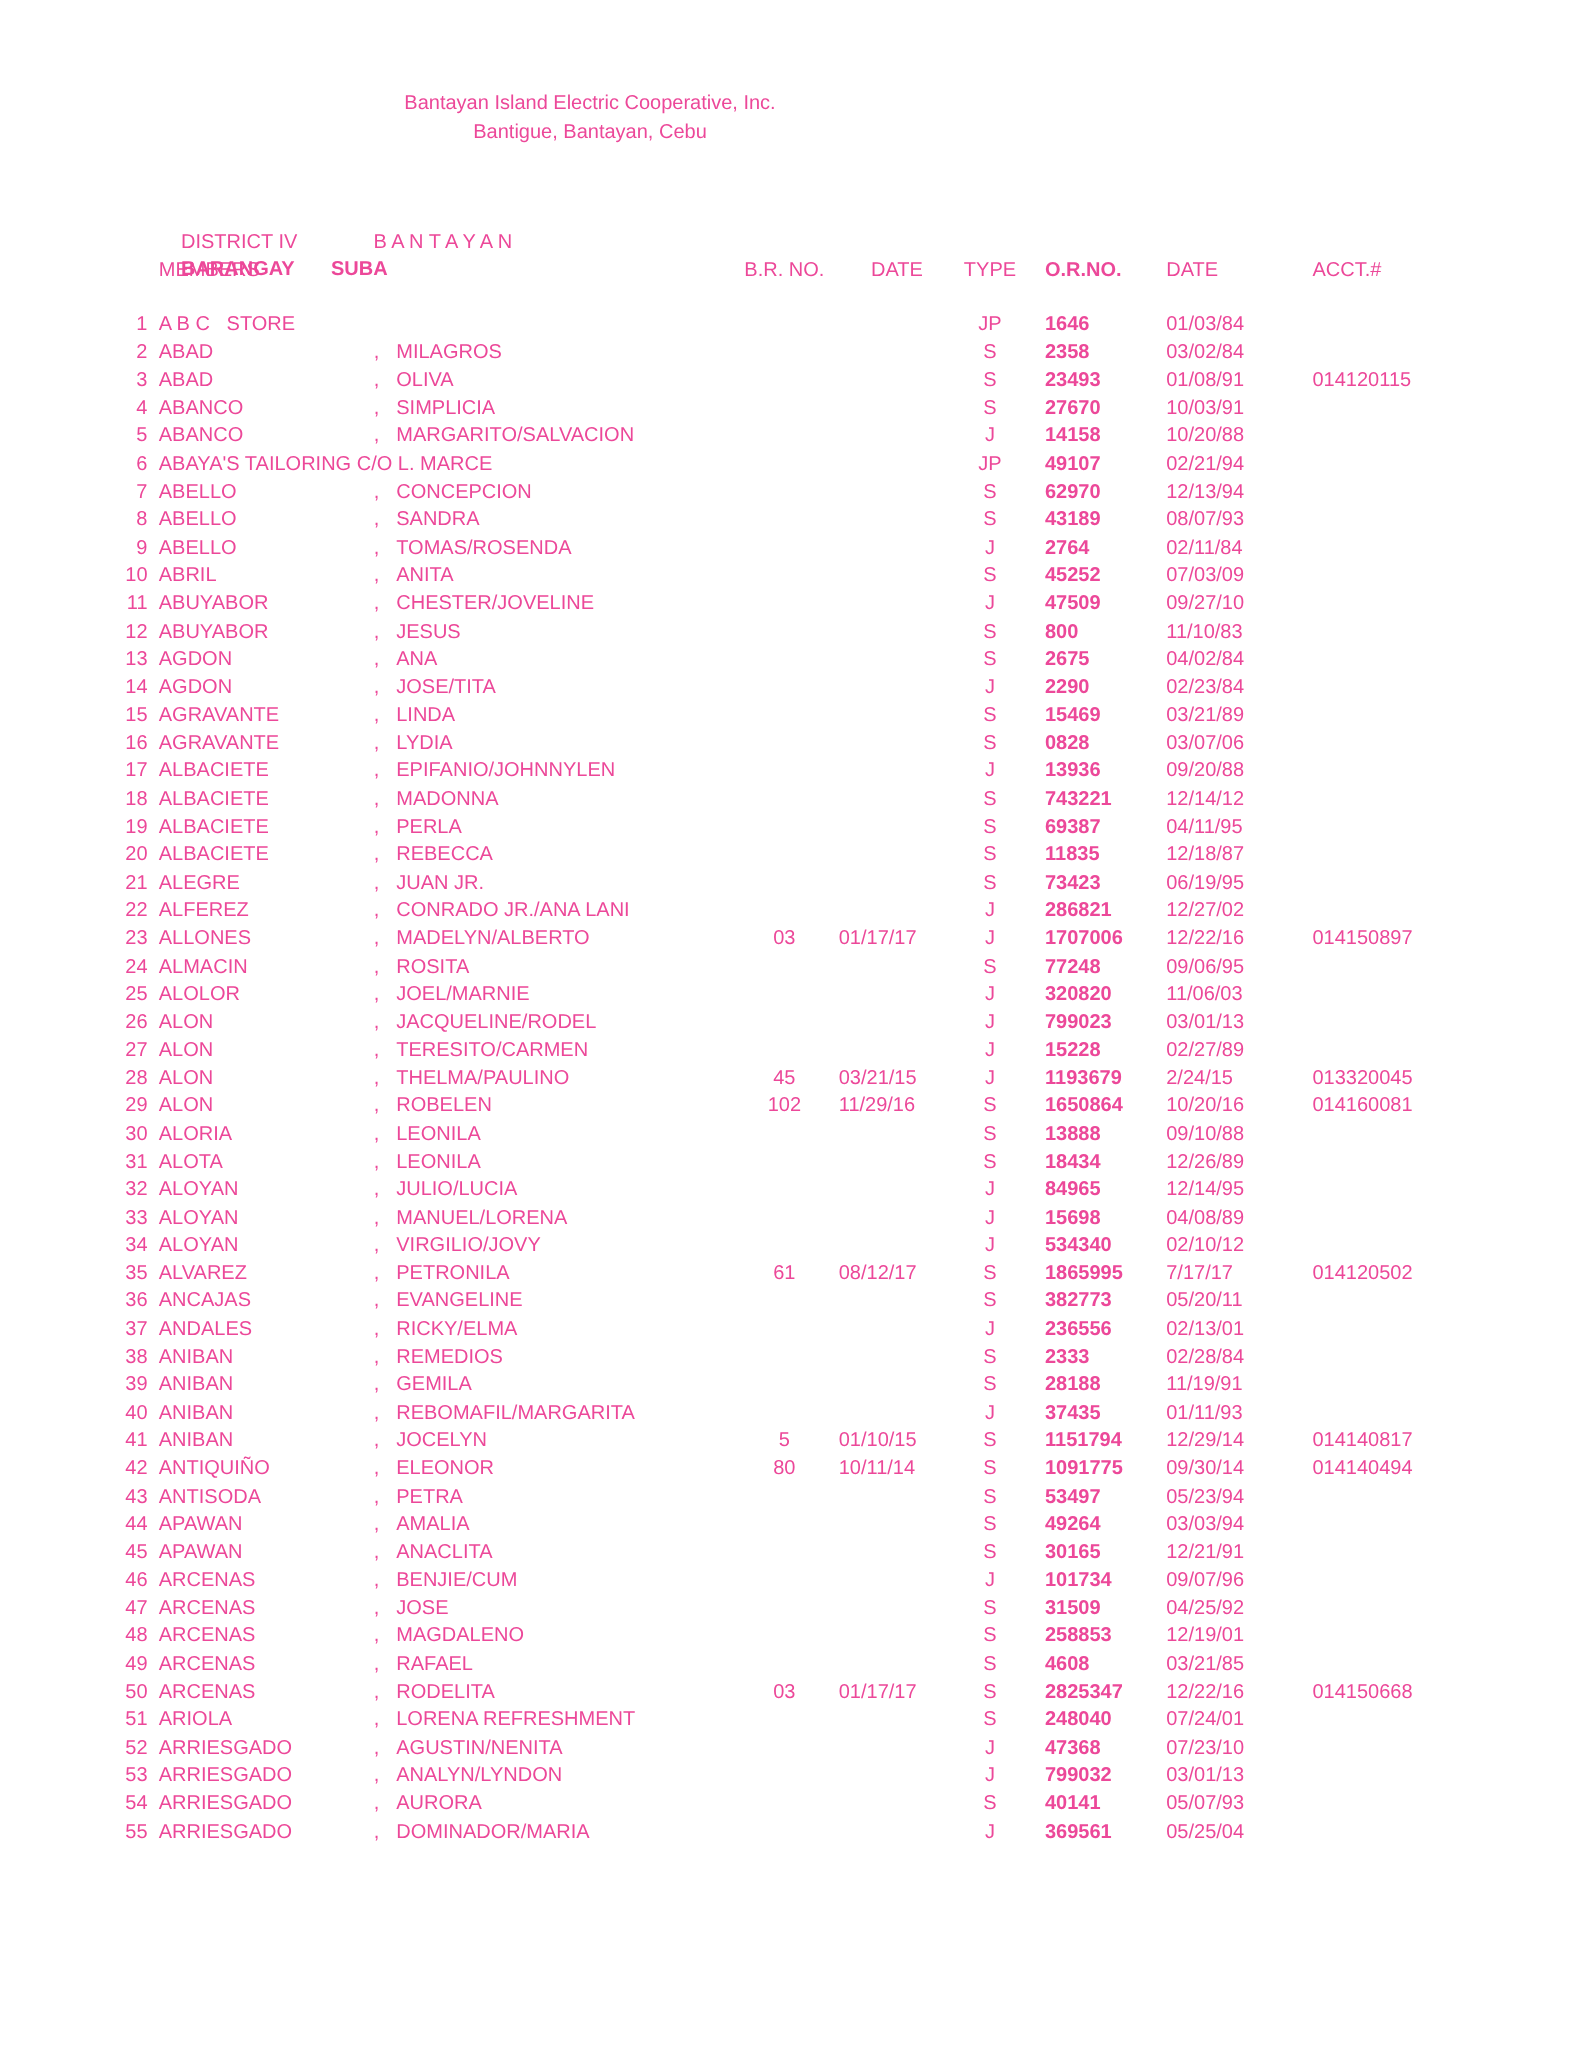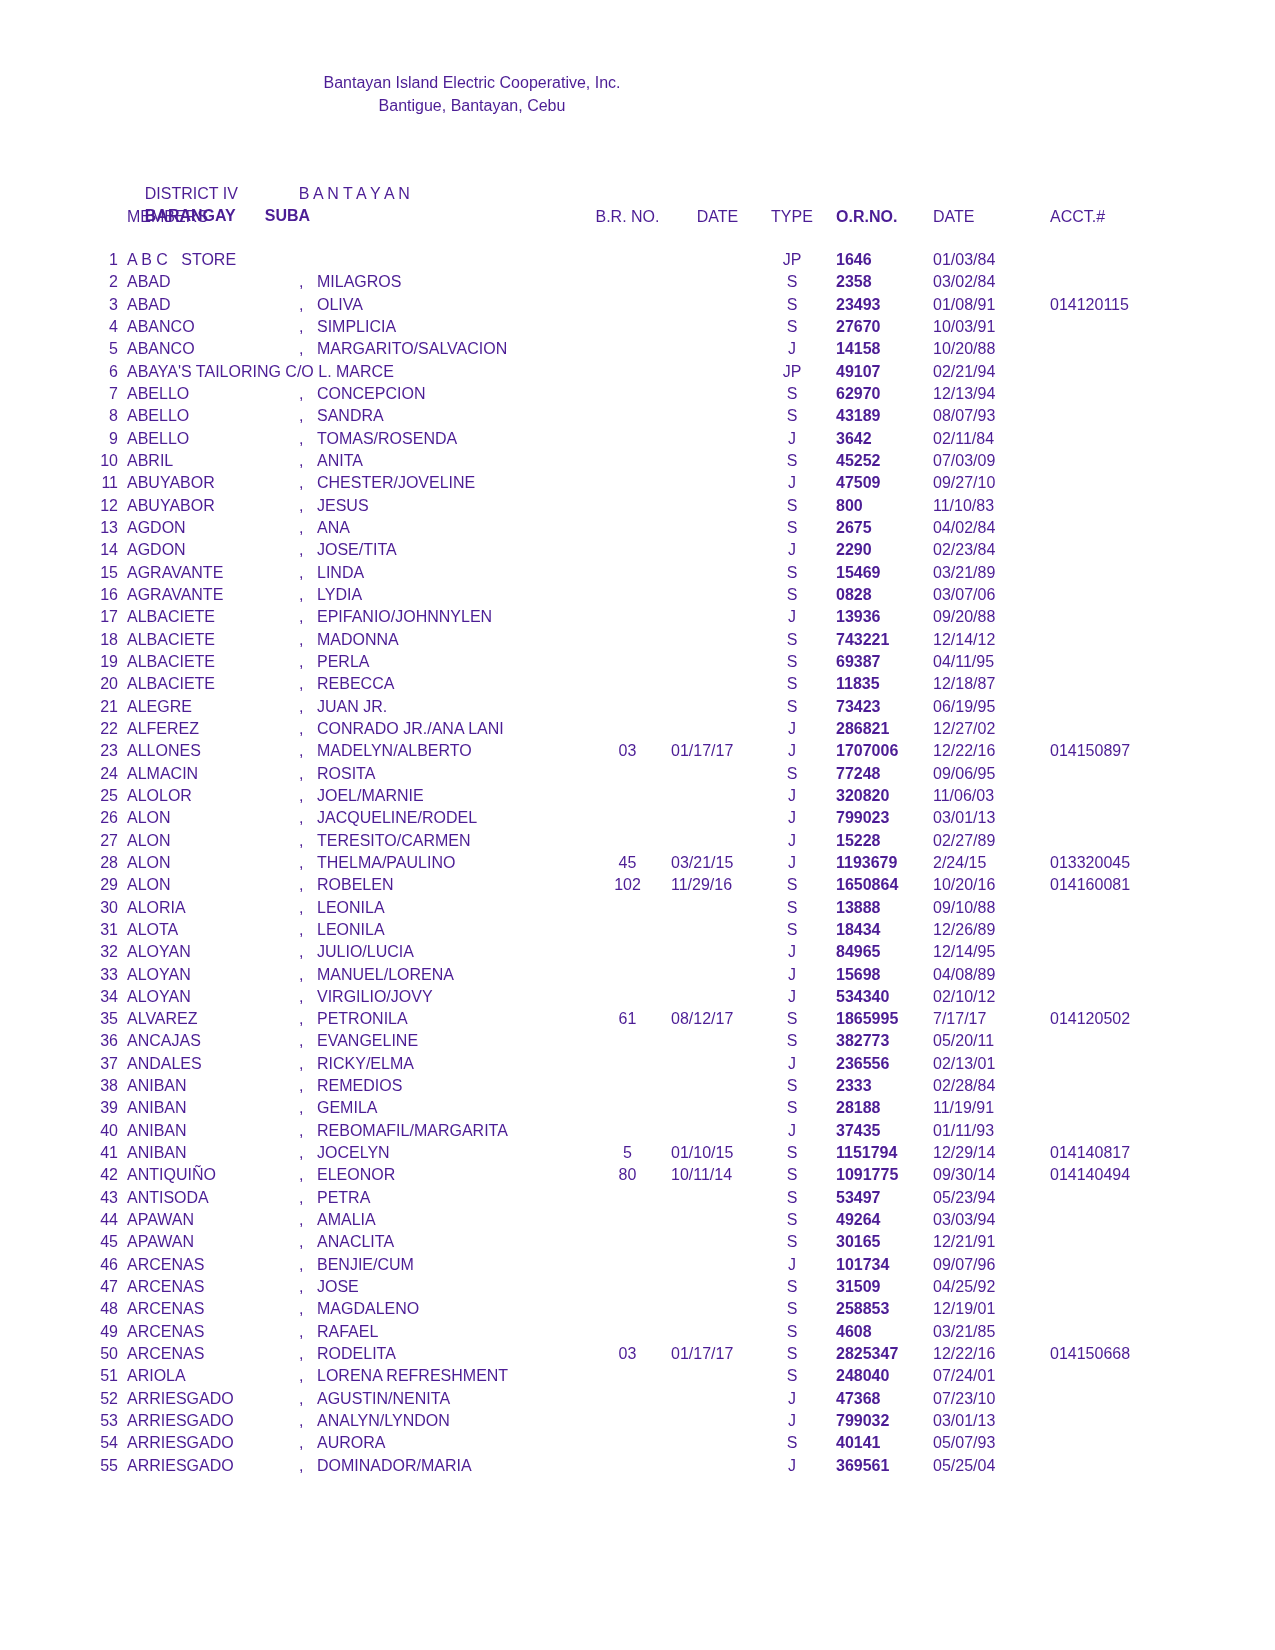--- a/index.html
+++ b/index.html
@@ -3,21 +3,21 @@
 <meta charset="utf-8">
 <style>
   html,body{margin:0;padding:0;background:#ffffff;}
   .page{
     position:relative;
     width:1275px;
     height:1650px;
     background:#ffffff;
     font-family:"Liberation Sans", sans-serif;
     font-size:16px;
-    color:#4c1d95;
+    color:#ec4899;
     overflow:hidden;
   }
   .org-header{
     position:absolute;
     top:71px;
     left:0;
     width:944px;
     text-align:center;
     line-height:23px;
   }
@@ -208,21 +208,21 @@
       <span class="c-acct"></span>
     </div>
       <div class="row-grid">
       <span class="c-no">9</span>
       <span class="c-name">ABELLO</span>
       <span class="c-sep">,</span>
       <span class="c-given">TOMAS/ROSENDA</span>
       <span class="c-br"></span>
       <span class="c-brdate"></span>
       <span class="c-type">J</span>
-      <span class="c-orno">3642</span>
+      <span class="c-orno">2764</span>
       <span class="c-ordate">02/11/84</span>
       <span class="c-acct"></span>
     </div>
       <div class="row-grid">
       <span class="c-no">10</span>
       <span class="c-name">ABRIL</span>
       <span class="c-sep">,</span>
       <span class="c-given">ANITA</span>
       <span class="c-br"></span>
       <span class="c-brdate"></span>

